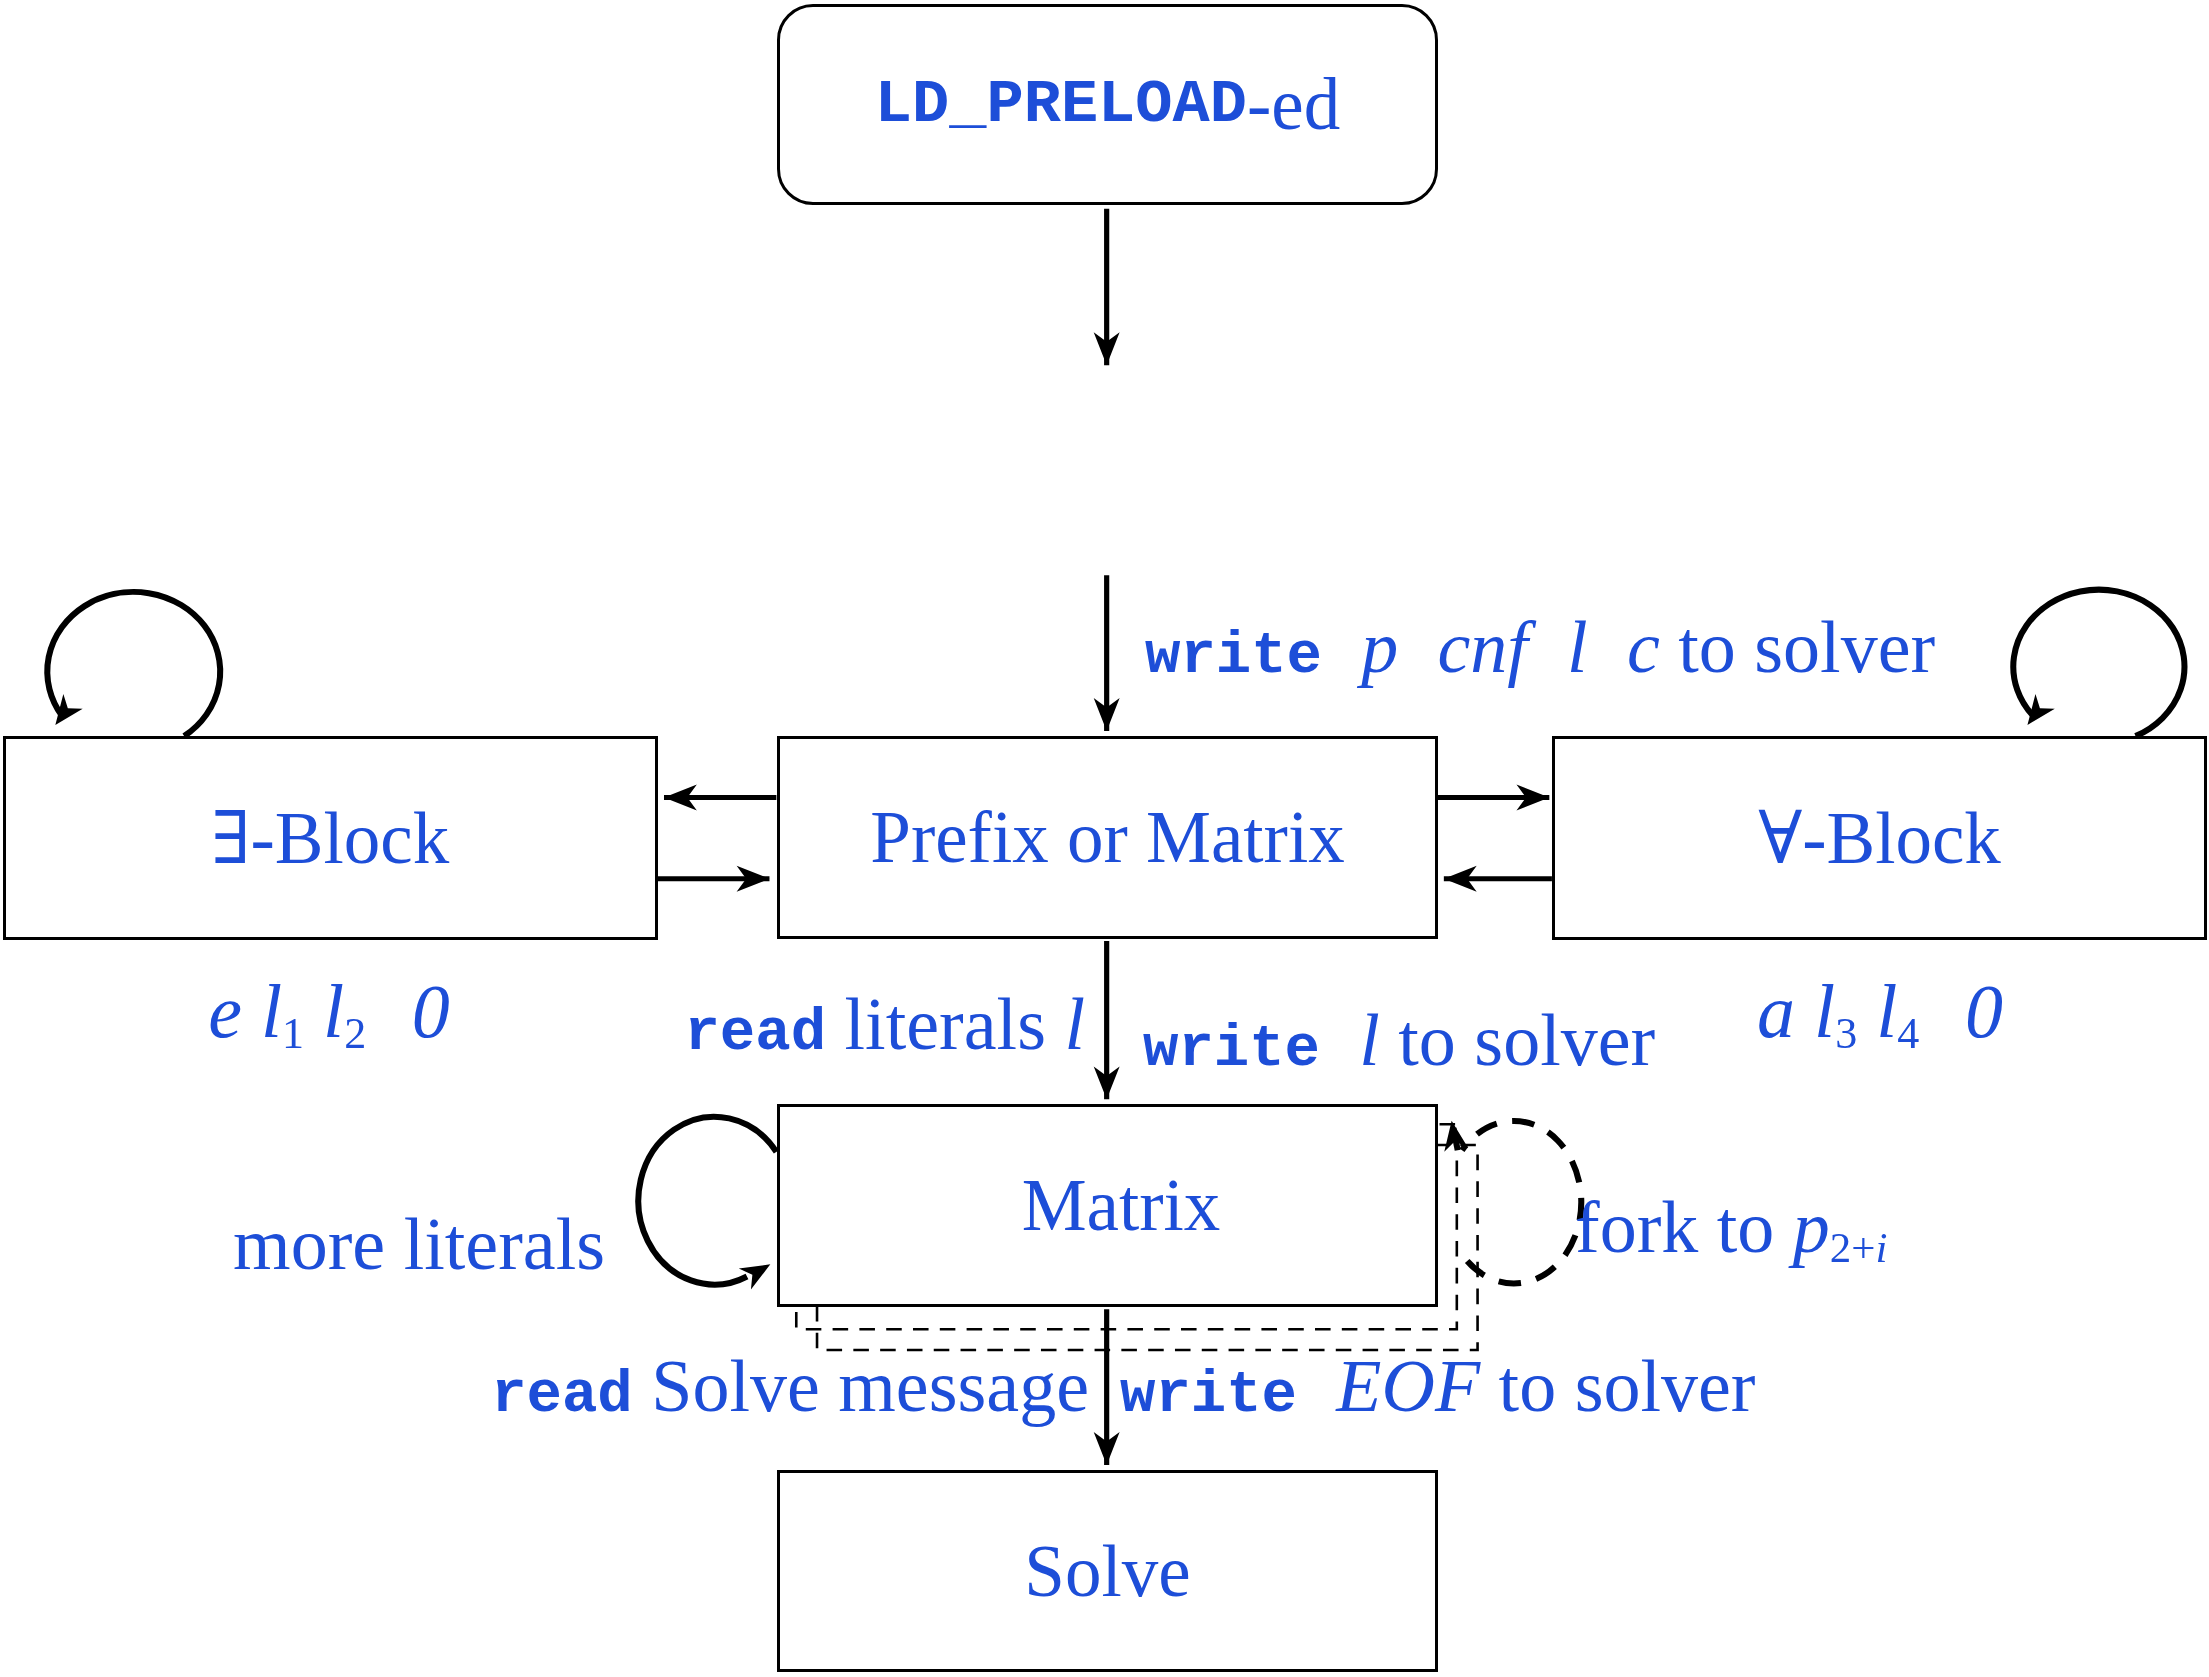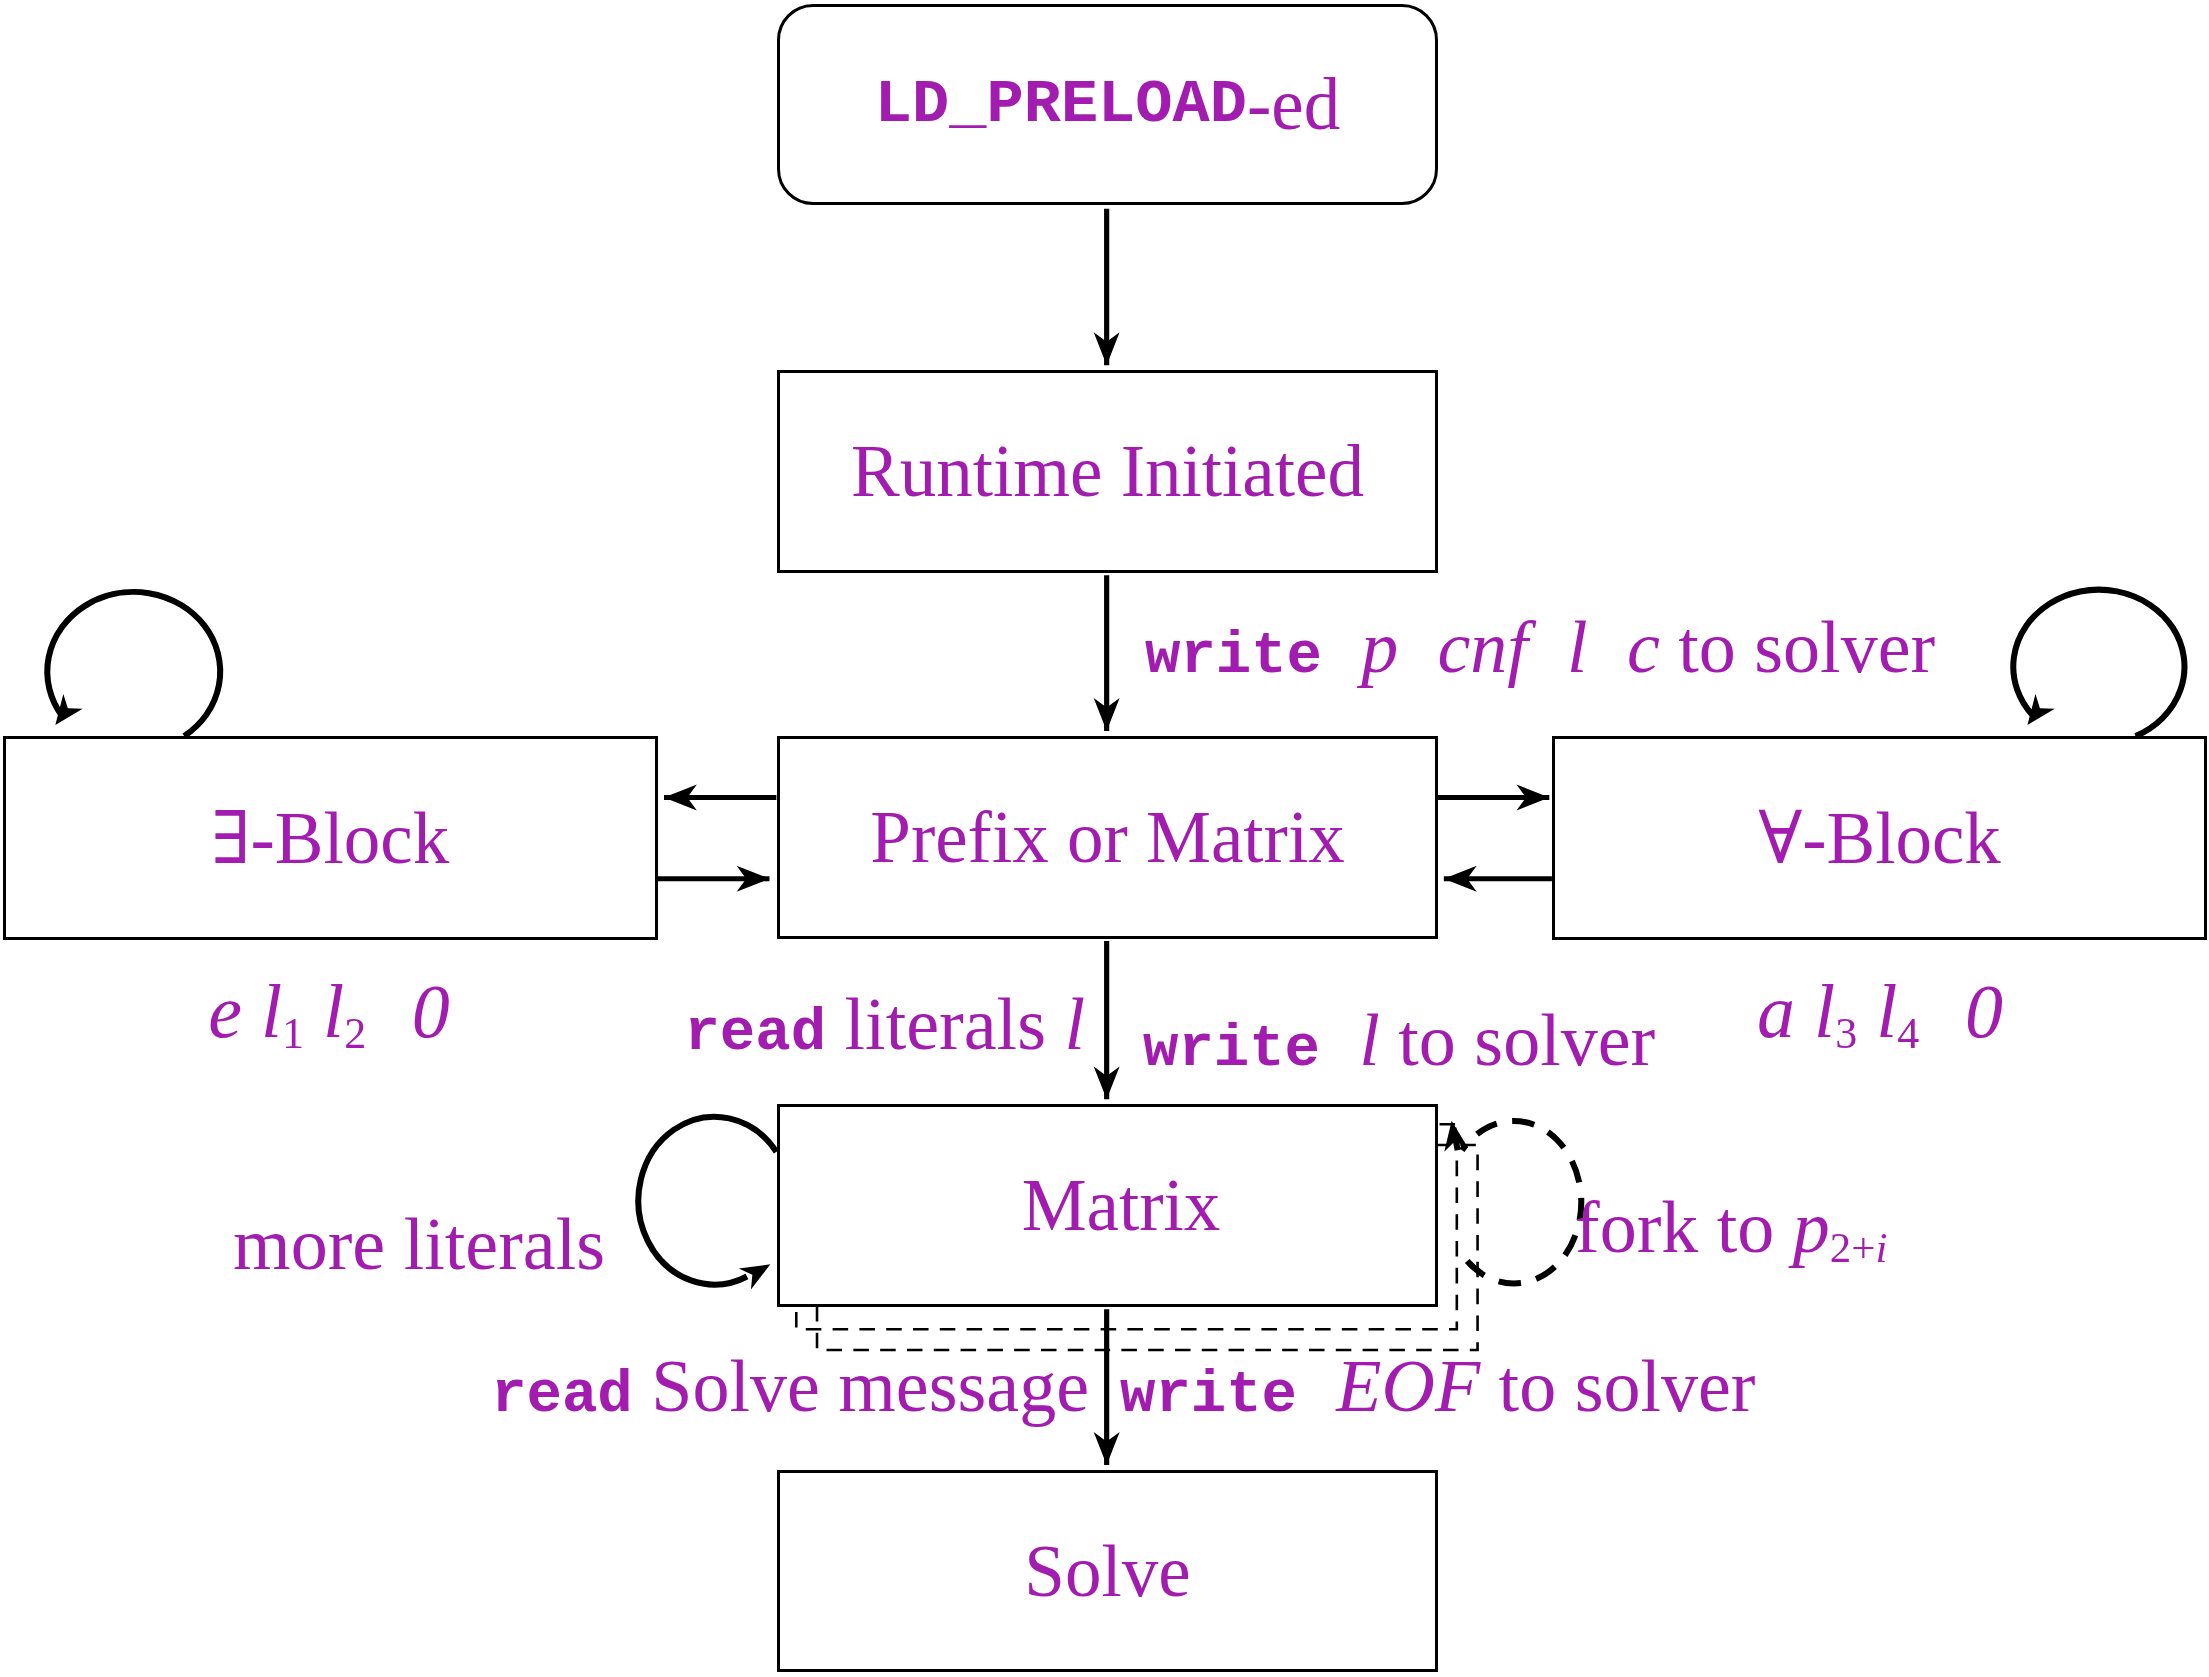--- a/index.html
+++ b/index.html
@@ -1,21 +1,21 @@
 <!DOCTYPE html>
 <html style="font-size:14px"><head>
 <meta charset="utf-8">
 <title>State diagram</title>
 <style>
   html,body { margin:0; padding:0; background:#ffffff; }
   #canvas {
     position:relative; width:2209px; height:1678px;
     background:#ffffff; overflow:hidden;
     font-family:"Liberation Serif","DejaVu Serif",serif;
-    color:#a21caf;
+    color:#1d4ed8;
   }
   svg.layer { position:absolute; left:0; top:0; pointer-events:none; }
   #under { z-index:0; }
   #over  { z-index:2; }
 
   .box {
     position:absolute; z-index:1;
     background:#ffffff; border:3.5px solid #000;
     display:flex; align-items:center; justify-content:center;
     box-sizing:border-box;
@@ -47,23 +47,20 @@
   <svg id="under" class="layer" width="2209" height="1678" viewBox="0 0 2555 1940">
     <rect x="945" y="1324" width="764" height="237" fill="none" stroke="#000" stroke-width="3" stroke-dasharray="18 13"></rect>
     <rect x="921" y="1300" width="764" height="237" fill="none" stroke="#000" stroke-width="3" stroke-dasharray="18 13"></rect>
   </svg>
 
   <div class="box rounded" style="left:777px; top:4.3px; width:661px; height:201px;">
     <span class="monotxt">LD_PRELOAD</span>
       <span>-ed</span>
   </div>
 
-  <div class="box" style="left:777px; top:370px; width:661px; height:203px;">
-    <span>Runtime Initiated</span>
-  </div>
 
   <div class="box" style="left:2.6px; top:736px; width:655px; height:204px;">
     <span>∃-Block</span>
   </div>
 
   <div class="box" style="left:777px; top:736px; width:661px; height:203px;">
     <span>Prefix or Matrix</span>
   </div>
 
   <div class="box" style="left:1552px; top:736px; width:655px; height:204px;">

